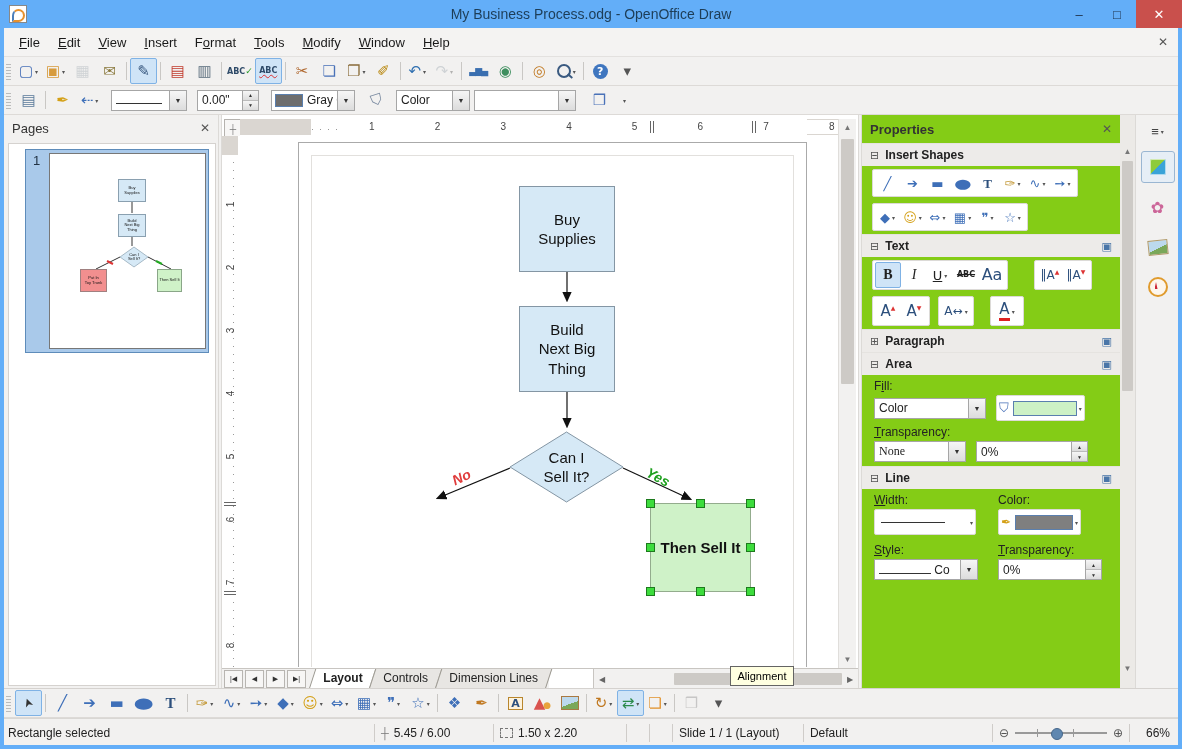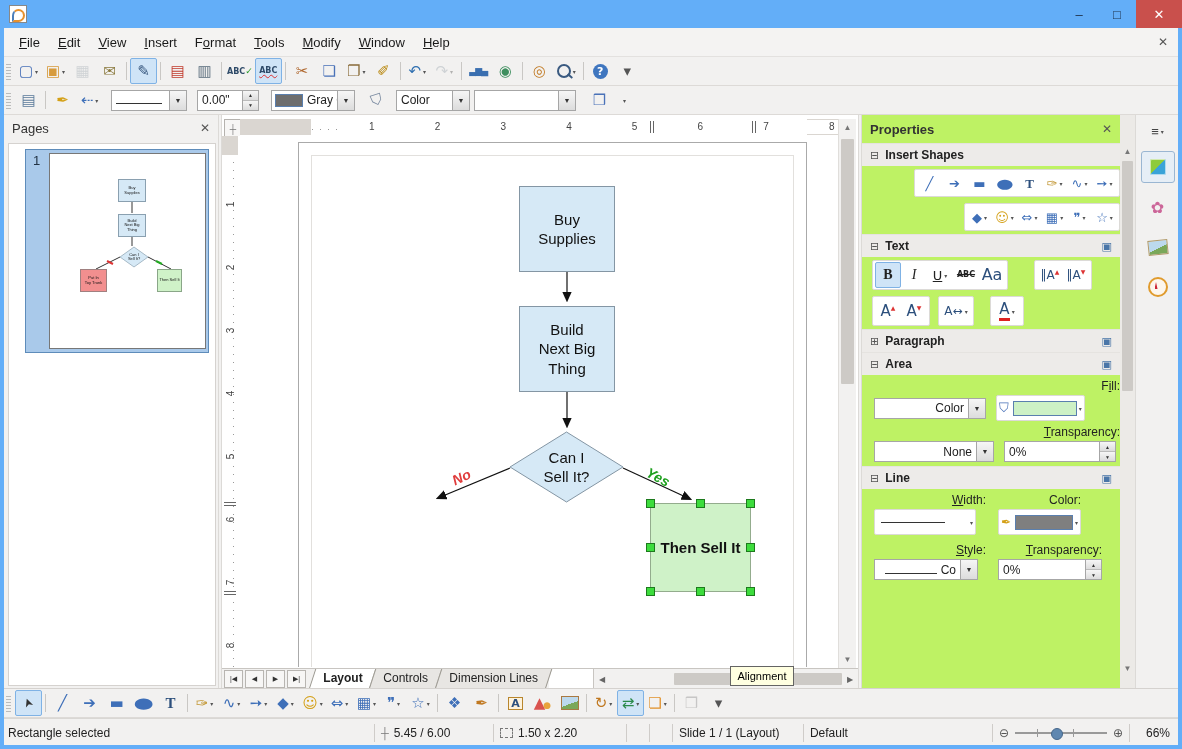--- a/index.html
+++ b/index.html
@@ -92,21 +92,21 @@
   .navbtn{width:17px;height:16px;border:1px solid #b8b5b1;background:#f7f6f5;margin-left:2px;font-size:7px;display:flex;align-items:center;justify-content:center;color:#333;}
   .tab{padding:2px 10px 3px;border:1px solid #9a978f;border-top:none;background:#e8e6e3;margin-left:-1px;transform:skewX(-18deg);}
   .tab>span{display:inline-block;transform:skewX(18deg);}
   .tab.active{background:#fff;font-weight:bold;}
   #hscrollzone{display:flex;align-items:center;flex:1;height:100%;}
   .hsbtn{width:16px;height:16px;font-size:8px;color:#666;display:flex;align-items:center;justify-content:center;}
   #hthumb{height:12px;background:#cdcac6;width:168px;margin-left:64px;border-radius:1px;}
   #tooltip{position:absolute;left:730px;top:666px;width:62px;height:18px;background:#ffffe1;border:1px solid #646464;font-size:11px;display:flex;align-items:center;justify-content:center;z-index:60;color:#000;}
   
   .vsplit{position:absolute;top:115px;width:4px;height:573px;background:#f2f1f0;border-left:1px solid #dcdad7;border-right:1px solid #dcdad7;box-sizing:border-box;}
-  #props{position:absolute;left:862px;top:115px;width:258px;height:573px;background:#bef264;overflow:hidden;text-align:right;}
+  #props{position:absolute;left:862px;top:115px;width:258px;height:573px;background:#84cc16;overflow:hidden;}
   #props .panelhead{font-weight:bold;height:28px;}
   .sechead{display:flex;align-items:center;height:22px;padding:0 8px;font-weight:bold;font-size:12px;color:#222;background:#edebe9;border-top:1px solid #e5e3e0;}
   .sechead .exp{font-size:11px;color:#555;margin-right:6px;font-weight:normal;font-family:"DejaVu Sans",sans-serif;}
   .sechead .launch{margin-left:auto;color:#4a76a8;font-size:11px;font-family:"DejaVu Sans",sans-serif;}
   .groupbox{background:#fff;border:1px solid #dcdad7;border-radius:2px;display:inline-flex;align-items:center;padding:1px 2px;margin:3px 0 3px 10px;vertical-align:top;}
   .proplabel{font-size:12px;color:#222;margin:4px 0 2px 12px;}
   .proplabel u{text-decoration:underline;}
   .prow{display:flex;align-items:center;margin-left:12px;margin-bottom:4px;}
   #propscroll{position:absolute;left:1120px;top:115px;width:15px;height:573px;background:#eceae7;}
   
@@ -127,20 +127,21 @@
   .zoomthumb{position:absolute;top:-4px;left:36px;width:10px;height:10px;border-radius:50%;background:#5f87b0;border:1px solid #46678a;}
   .zglyph{font-size:12px;color:#555;font-family:"DejaVu Sans",sans-serif;}
 </style>
 </head>
 <body>
 
 <div id="win">
 
   <div class="titlebar">
     <div class="appicon"></div>
+    <div class="title">My Business Process.odg - OpenOffice Draw</div>
     <div class="winbtns">
       <div class="wbtn">–</div>
       <div class="wbtn">□</div>
       <div class="wbtn close">✕</div>
     </div>
   </div>
 
   <div class="menubar">
     <span class="menuitem"><span></span><u>F</u><span>ile</span></span>
     <span class="menuitem"><span></span><u>E</u><span>dit</span></span>
@@ -676,21 +677,21 @@
         <span class="vbtn">▼</span>
       </span>
       <span class="groupbox" style="margin:0 0 0 10px;height:22px;">
         <span class="g" style="color:#4a72b8;font-size:13px;font-family:'DejaVu Sans',sans-serif;">⛉</span>
         <span class="swatch" style="width:62px;height:13px;background:#cdf1c5;margin-left:4px;"></span>
         <span class="caret">▾</span>
       </span>
     </div>
     <div class="proplabel"><u>T</u><span>ransparency:</span></div>
     <div class="prow">
-      <span class="combo" style="width:120px;">
+      <span class="combo" style="width:92px;font-family:Liberation Serif, serif;">
         <span class="val">None</span>
         <span class="vbtn">▼</span>
       </span>
       <span class="spinner" style="width:112px;margin-left:10px;">
         <span class="val">0%</span>
         <span class="btns" style="margin-left:auto;">
             <div>▲</div>
             <div>▼</div>
           </span>
       </span>

